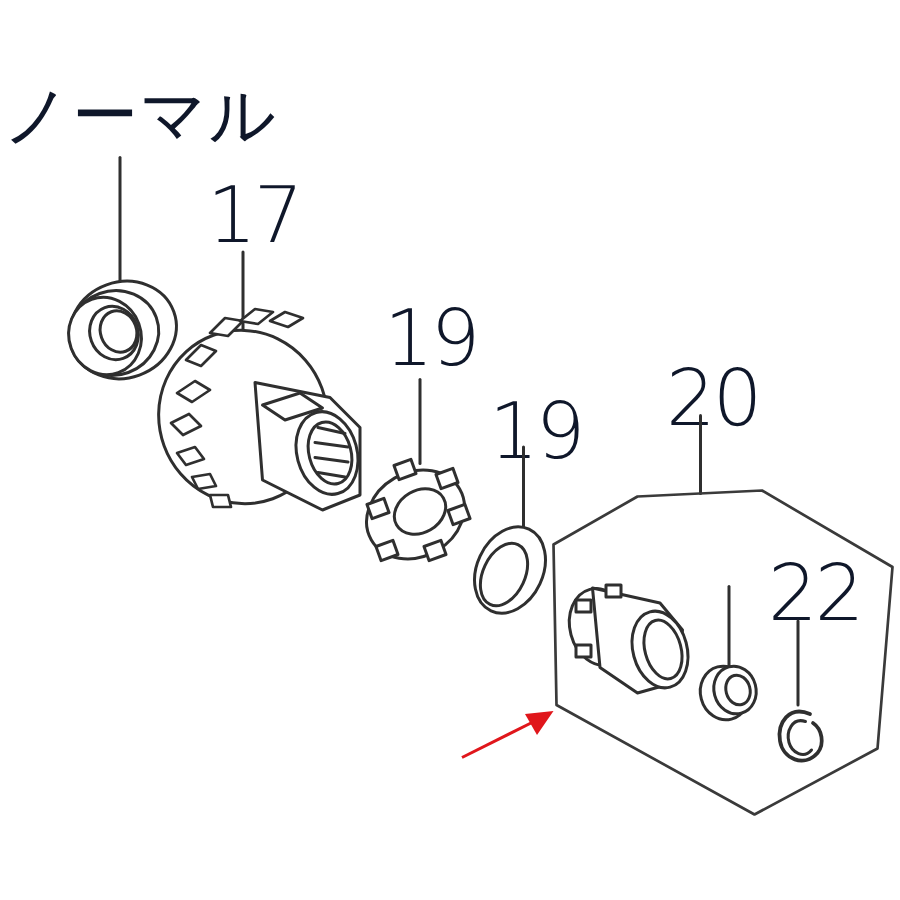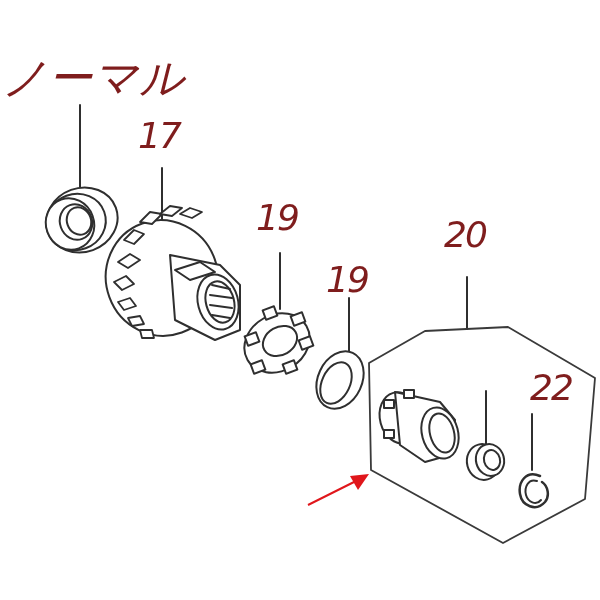--- a/index.html
+++ b/index.html
@@ -1,34 +1,34 @@
 <!DOCTYPE html>
 <html><head>
   <meta charset="utf-8">
   <style>
     html, body { margin: 0; padding: 0; background: #ffffff; }
     body { width: 600px; height: 600px; position: relative; overflow: hidden;
            font-family: "DejaVu Sans", sans-serif; }
     #diagram { position: absolute; left: 0; top: 0; width: 600px; height: 600px; }
-    .label { position: absolute; color: #7f1d1d; font-family: "DejaVu Sans", sans-serif;
-             font-weight: 300; line-height: 1; white-space: nowrap; font-style: italic; }
-    .num { font-size: 36px; letter-spacing: -2px; }
+    .label { position: absolute; color: #0f172a; font-family: "DejaVu Sans", sans-serif;
+             font-weight: 300; line-height: 1; white-space: nowrap; }
+    .num { font-size: 52px; letter-spacing: -2px; }
     .title { font-size: 44px; letter-spacing: 1px; }
   </style>
 </head>
 <body>
 
 <div id="diagram">
 
   <div class="label title" style="left:2px; top:56px;">ノーマル</div>
   <div class="label num" style="left:138px; top:118px;">17</div>
   <div class="label num" style="left:256px; top:200px;">19</div>
   <div class="label num" style="left:326px; top:262px;">19</div>
-  <div class="label num" style="left:444px; top:217px;">20</div>
-  <div class="label num" style="left:530px; top:370px;">22</div>
+  <div class="label num" style="left:444px; top:240px;">20</div>
+  <div class="label num" style="left:512px; top:370px;">22</div>
 
   <svg width="600" height="600" viewBox="0 0 600 600" style="position:absolute;left:0;top:0;">
     <g stroke="#2f2f2f" stroke-width="2" fill="none" stroke-linecap="round" stroke-linejoin="round">
 
       <g>
         <line x1="80" y1="105" x2="80" y2="190"></line>
         <line x1="162" y1="168" x2="162" y2="225"></line>
         <line x1="280" y1="253" x2="280" y2="309"></line>
         <line x1="349" y1="298" x2="349" y2="352"></line>
         <line x1="467" y1="277" x2="467" y2="329"></line>

